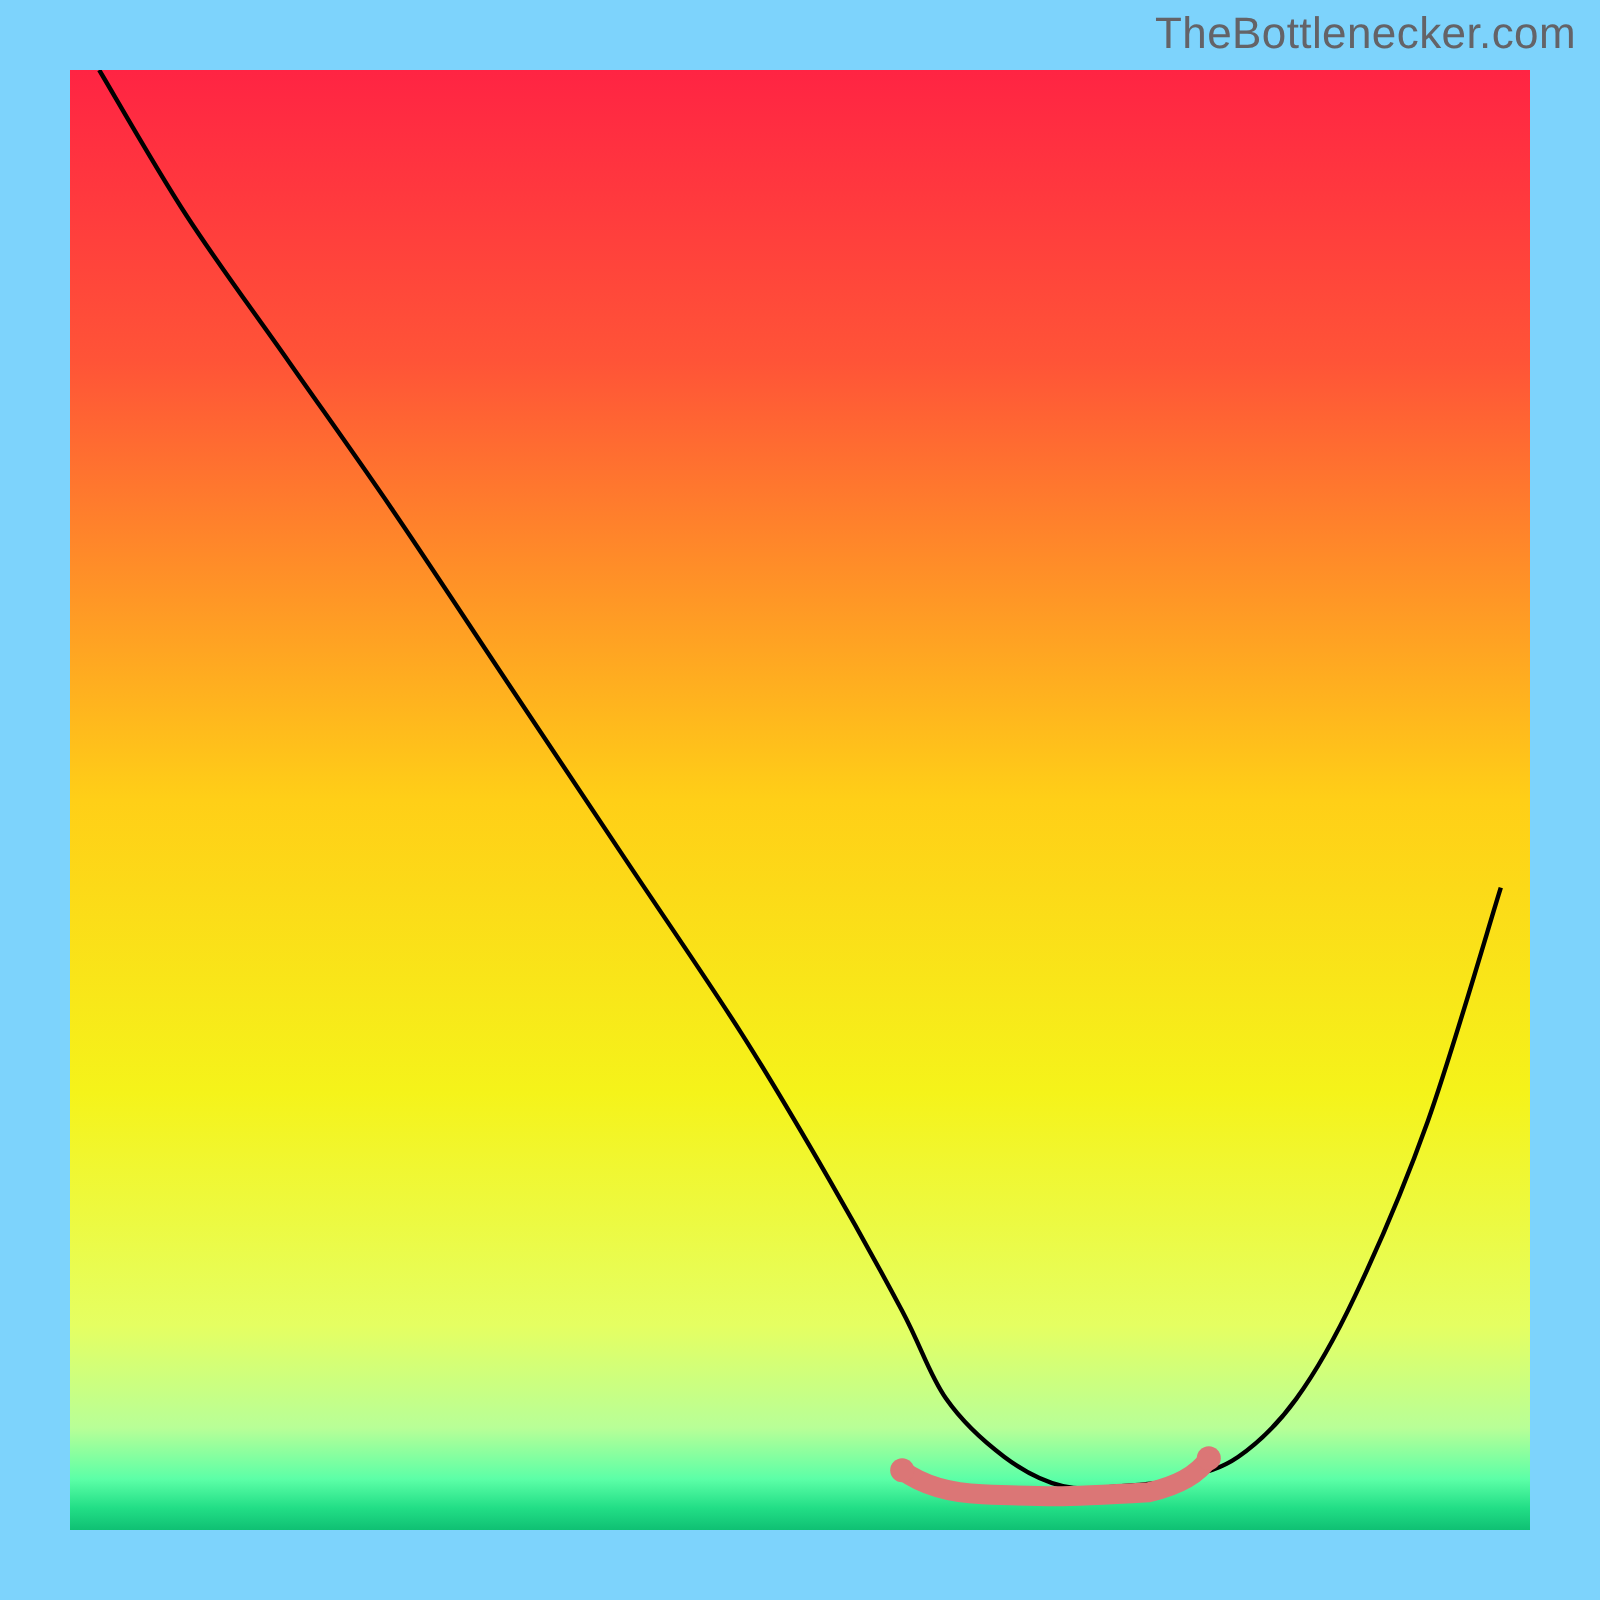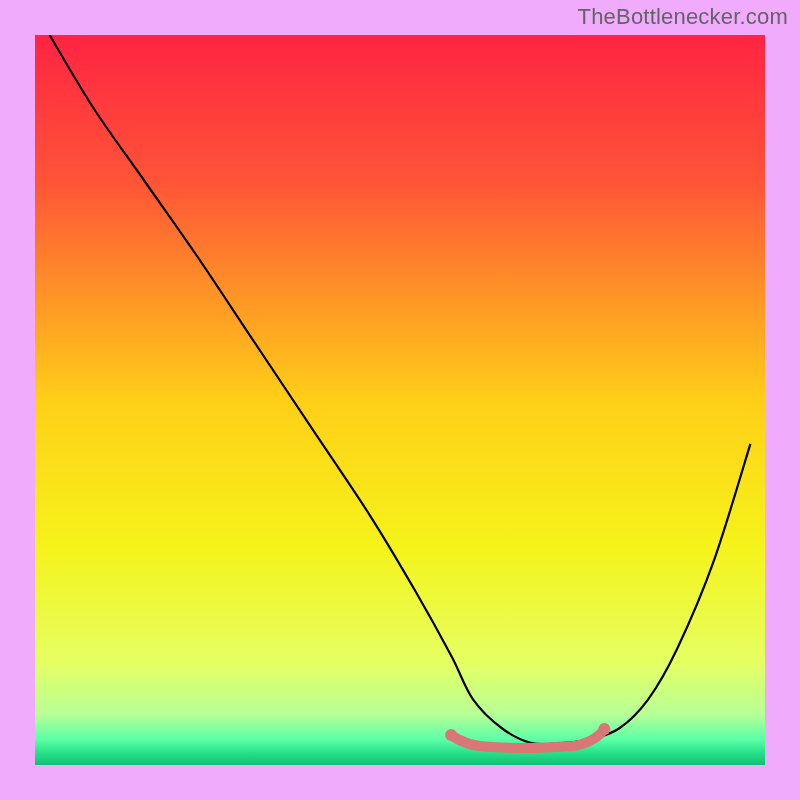--- a/index.html
+++ b/index.html
@@ -6,21 +6,21 @@
     margin: 0;
     padding: 0;
     width: 800px;
     height: 800px;
     overflow: hidden;
   }
   .frame {
     position: relative;
     width: 800px;
     height: 800px;
-    background: #f0abfc;
+    background: #7dd3fc;
   }
   .watermark {
     position: absolute;
     top: 4px;
     right: 12px;
     font-family: Arial, Helvetica, sans-serif;
     font-size: 22px;
     font-weight: 500;
     color: #646367;
     letter-spacing: 0.2px;

